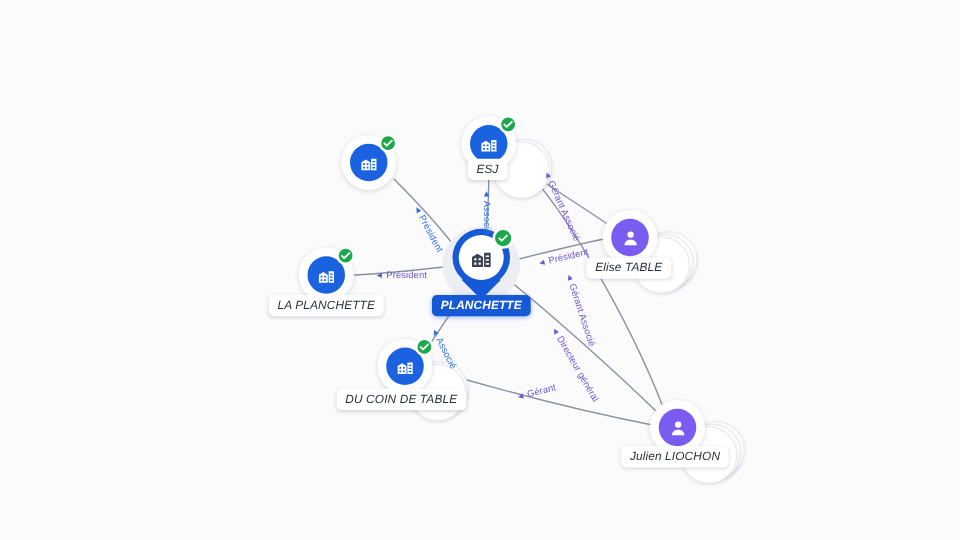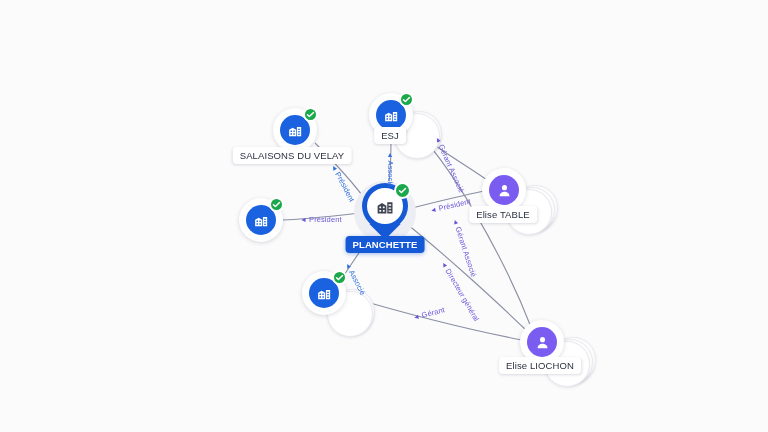--- a/index.html
+++ b/index.html
@@ -77,20 +77,21 @@
   }
   .pin .badge{right:-3px;top:-1px;width:17px;height:17px;}
 
   
   .nlabel{
     position:absolute;transform:translate(-50%,0);
     background:#fff;color:#2b3040;
     font-size:9.5px;letter-spacing:.1px;white-space:nowrap;
     padding:3px 7px;border-radius:4px;
     box-shadow:0 1px 3px rgba(40,40,70,.16);
+    font-style:italic;
   }
   .nlabel.active{
     background:#1559d6;color:#fff;font-weight:bold;
     box-shadow:0 1px 4px rgba(21,89,214,.40);
   }
 
   .elabel{
     position:absolute;
     font-size:7.5px;color:#6a57d8;white-space:nowrap;
     transform-origin:0 50%;
@@ -147,21 +148,20 @@
             <path d="M14 20V7h6v13h-6zm1.5-2h3v-1.5h-3V18zm0-3.5h3V13h-3v1.5zm0-3.5h3V9.5h-3V11z"></path>
           </svg>
       </div>
       <div class="badge">
         <svg viewBox="0 0 24 24" fill="none" stroke="#fff" stroke-width="4" stroke-linecap="round" stroke-linejoin="round">
             <path d="M4 12.5l5 5L20 6.5"></path>
           </svg>
       </div>
     </div>
   </div>
-  <div class="nlabel" style="left:292px;top:147px;">SALAISONS DU VELAY</div>
 
   <div class="node" style="left:391px;top:115px;">
     <div class="stack">
       <i style="transform:translate(5px,-4px);"></i>
       <i style="transform:translate(3px,-2px);"></i>
     </div>
     <div class="disc">
       <div class="inner">
         <svg viewBox="0 0 24 24" width="17" height="17" fill="#fff">
             <path d="M3 20V11l5-3 5 3v9H3zm2-2h2v-2H5v2zm4 0h2v-2H9v2zm-4-4h2v-2H5v2zm4 0h2v-2H9v2z"></path>
@@ -185,40 +185,42 @@
             <path d="M14 20V7h6v13h-6zm1.5-2h3v-1.5h-3V18zm0-3.5h3V13h-3v1.5zm0-3.5h3V9.5h-3V11z"></path>
           </svg>
       </div>
       <div class="badge">
         <svg viewBox="0 0 24 24" fill="none" stroke="#fff" stroke-width="4" stroke-linecap="round" stroke-linejoin="round">
             <path d="M4 12.5l5 5L20 6.5"></path>
           </svg>
       </div>
     </div>
   </div>
+  <div class="nlabel" style="left:261px;top:236px;">LA PLANCHETTE</div>
 
   <div class="node" style="left:324px;top:293px;">
     <div class="stack">
       <i style="transform:translate(5px,-4px);"></i>
       <i style="transform:translate(3px,-2px);"></i>
     </div>
     <div class="disc">
       <div class="inner">
         <svg viewBox="0 0 24 24" width="17" height="17" fill="#fff">
             <path d="M3 20V11l5-3 5 3v9H3zm2-2h2v-2H5v2zm4 0h2v-2H9v2zm-4-4h2v-2H5v2zm4 0h2v-2H9v2z"></path>
             <path d="M14 20V7h6v13h-6zm1.5-2h3v-1.5h-3V18zm0-3.5h3V13h-3v1.5zm0-3.5h3V9.5h-3V11z"></path>
           </svg>
       </div>
       <div class="badge">
         <svg viewBox="0 0 24 24" fill="none" stroke="#fff" stroke-width="4" stroke-linecap="round" stroke-linejoin="round">
             <path d="M4 12.5l5 5L20 6.5"></path>
           </svg>
       </div>
     </div>
   </div>
+  <div class="nlabel" style="left:321px;top:311px;">DU COIN DE TABLE</div>
 
   <div class="node" style="left:504px;top:190px;">
     <div class="stack">
       <i style="transform:translate(8px,-5px);"></i>
       <i style="transform:translate(5px,-3px);"></i>
       <i style="transform:translate(2px,-1px);"></i>
     </div>
     <div class="disc person">
       <div class="inner">
         <svg viewBox="0 0 24 24" width="17" height="17" fill="#fff">
@@ -238,21 +240,21 @@
     </div>
     <div class="disc person">
       <div class="inner">
         <svg viewBox="0 0 24 24" width="17" height="17" fill="#fff">
             <circle cx="12" cy="8" r="3.6"></circle>
             <path d="M5 20c0-3.9 3.1-6.2 7-6.2s7 2.3 7 6.2z"></path>
           </svg>
       </div>
     </div>
   </div>
-  <div class="nlabel" style="left:540px;top:357px;">Elise LIOCHON</div>
+  <div class="nlabel" style="left:540px;top:357px;">Julien LIOCHON</div>
 
   <div class="elabel blue" style="left:333px;top:160px;transform:rotate(62deg);"><span class="arw">◄</span><span>Président</span></div>
 
   <div class="elabel blue" style="left:390px;top:147px;transform:rotate(90deg);"><span class="arw">◄</span><span>Associé</span></div>
 
   <div class="elabel" style="left:300px;top:215px;"><span class="arw">◄</span><span>Président</span></div>
 
   <div class="elabel blue" style="left:347px;top:258px;transform:rotate(63deg);"><span class="arw">◄</span><span>Associé</span></div>
 
   <div class="elabel" style="left:430px;top:206px;transform:rotate(-13deg);"><span class="arw">◄</span><span>Président</span></div>

